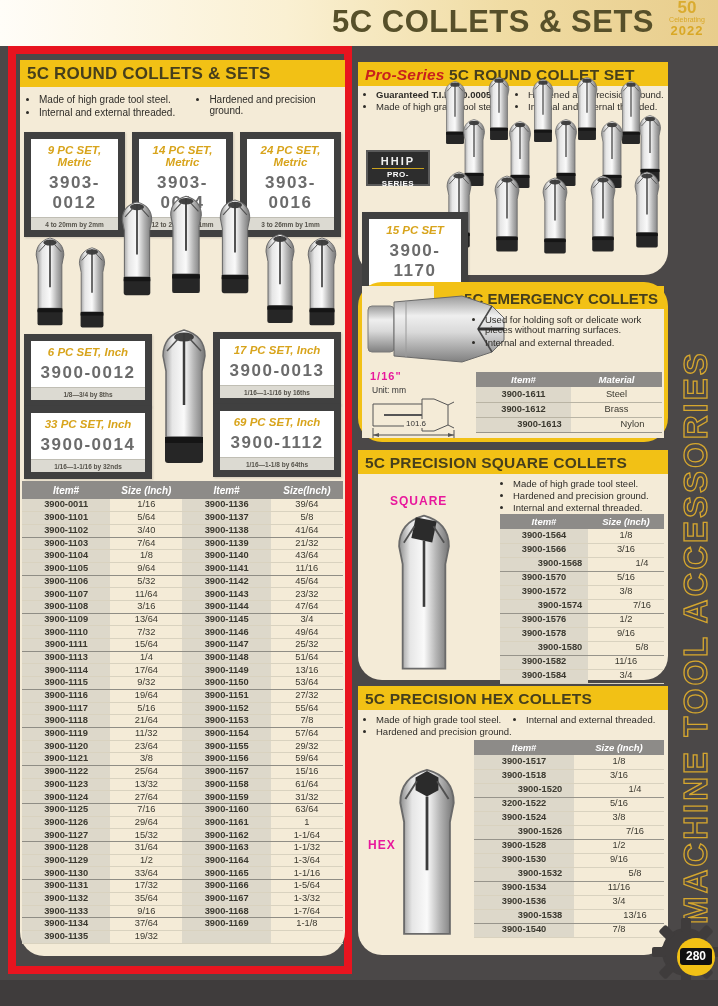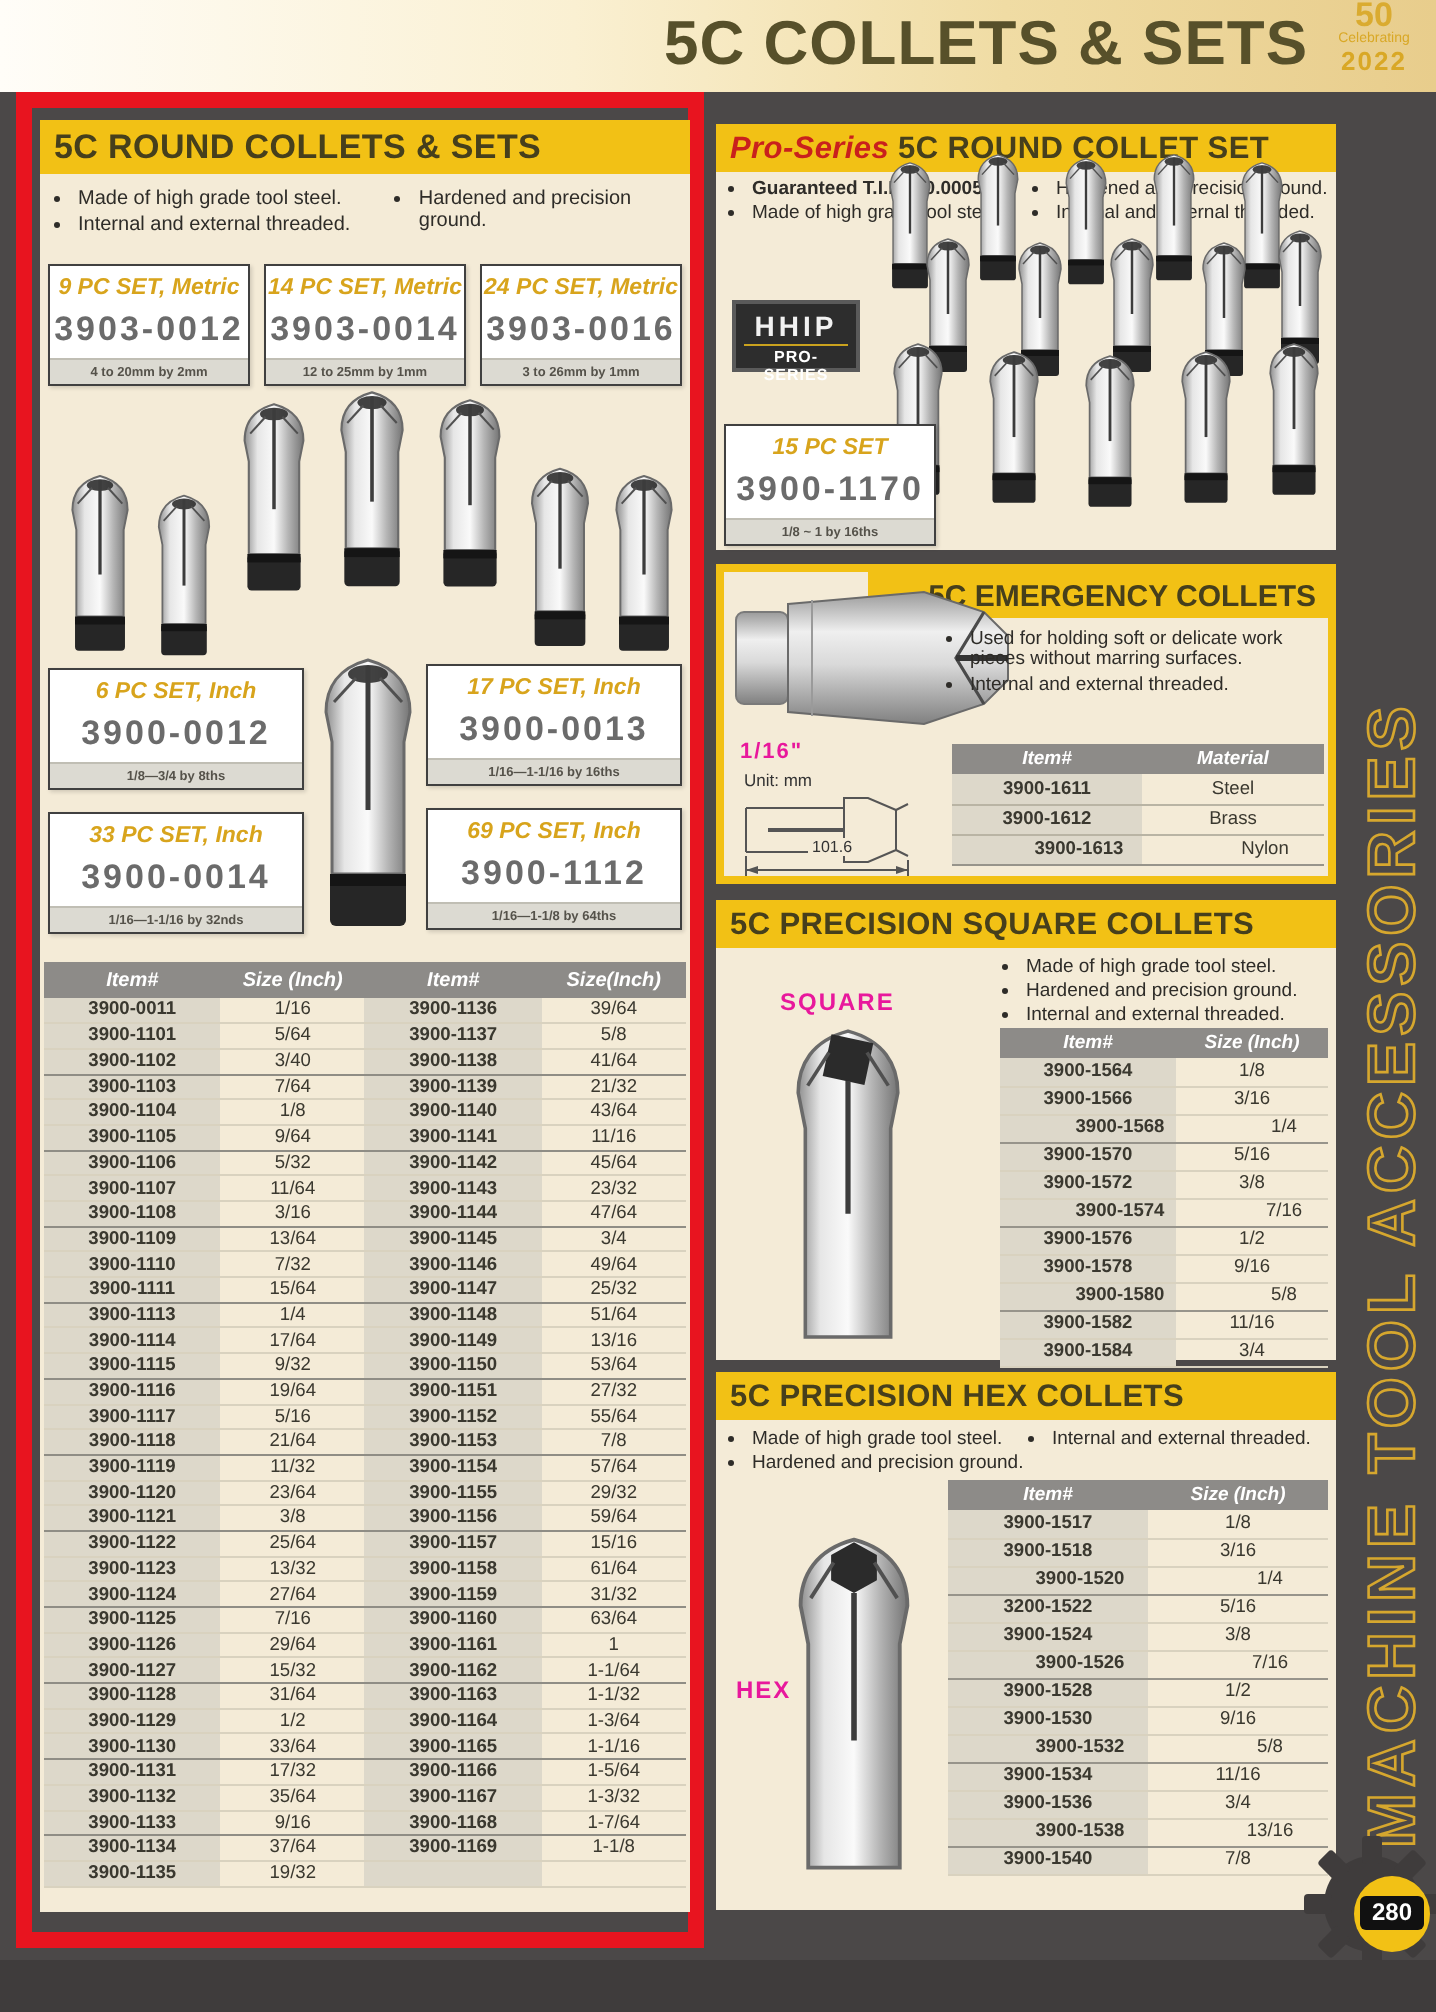--- a/index.html
+++ b/index.html
@@ -15,31 +15,31 @@
   .anniv { position:absolute; right:2px; top:0; width:58px; height:46px; text-align:center; color:#d9a826; }
   .anniv .n50 { font-size:17px; font-weight:bold; line-height:16px; opacity:.9; }
   .anniv .cel { font-size:7px; line-height:8px; }
   .anniv .yr  { font-size:13px; font-weight:bold; letter-spacing:1px; line-height:13px; }
 
   
   .red-frame { position:absolute; left:8px; top:46px; width:344px; height:928px;
     border:8px solid #e8141f; }
 
   
-  .panel { position:absolute; background:#f4ebd7; }
+  .panel { position:absolute; background:#f4ebd7;border-radius:24px; }
   .section-bar { position:absolute; left:0; top:0; right:0; height:24px; background:#f2c115;
     color:#463f1c; font-weight:bold; font-size:15.5px; padding:4px 0 0 7px; letter-spacing:.2px; }
   .bullets { font-size:9.5px; color:#2e2c28; }
   .bullets ul { list-style:disc; padding-left:13px; }
   .bullets li { margin:1.5px 0; line-height:1.15; }
   .b-bold { font-weight:bold; }
   .magenta-label { position:absolute; color:#e8189c; font-weight:bold; font-size:12px; letter-spacing:1px; }
 
   
-  .set-box { background:#fff; border:1px solid #404040; text-align:center; box-shadow:1px 1px 2px rgba(0,0,0,.15); }
+  .set-box { background:#fff; border:7px solid #404040; text-align:center; box-shadow:1px 1px 2px rgba(0,0,0,.15); }
   .set-name { color:#d8a41c; font-weight:bold; font-style:italic; font-size:11.5px; margin-top:5px; }
   .set-item { color:#6b6b6b; font-weight:bold; font-size:17px; letter-spacing:1.5px; margin-top:5px; }
   .set-range { background:#dcdad2; border-top:1px solid #c0beb4; font-size:6.5px; font-weight:bold;
     color:#55524a; margin-top:4px; padding:2.5px 0; }
 
   
   .left-panel { left:20px; top:60px; width:325px; height:896px; }
   .left-panel .section-bar { height:27px; font-size:17px; }
   .lp-bullets { position:absolute; top:32px; left:6px; right:2px; display:flex; font-size:10px; }
   .lp-bullets .colA { width:172px; } .lp-bullets .colB { width:148px; }
@@ -64,21 +64,21 @@
   .side-table td:first-child { background:#ddd8ca; font-weight:bold; }
   .side-table tbody tr:nth-child(3n) td { border-bottom:1px solid #97948b;padding-left:32px; }
 
   
   .pro-panel { left:358px; top:62px; width:310px; height:213px; }
   .pro-red { color:#c9201d; font-style:italic; }
   .pro-bullets { position:absolute; top:26px; left:5px; display:flex; }
   .pro-bullets .colA { width:152px; } .pro-bullets .colB { width:150px; }
   .hhip-badge { position:absolute; left:8px; top:88px; width:64px; height:36px; background:#2d2d2d;
     border:2px solid #5a5a5a; text-align:center; }
-  .hhip-badge .l1 { color:#f1f1f1; font-weight:bold; font-size:14px; letter-spacing:2px; margin-top:3px; }
+  .hhip-badge .l1 { color:#f1f1f1; font-weight:bold; font-size:11px; letter-spacing:2px; margin-top:3px; }
   .hhip-badge .l2 { color:#ffffff; font-weight:bold; font-size:8px; letter-spacing:.5px;
     border-top:1px solid #caa21e; margin:1px 4px 0; padding-top:1px; }
   .pro-set-box { position:absolute; left:4px; top:150px; width:106px; }
   .pro-collets { position:absolute; left:70px; top:12px; right:2px; bottom:4px; }
   .pro-collets svg { position:absolute; }
 
   
   .em-panel { left:358px; top:282px; width:310px; height:160px; background:#f2c115; }
   .em-inner { position:absolute; left:4px; top:4px; right:4px; bottom:4px; background:#f4ebd7; }
   .em-bar { position:absolute; left:72px; top:0; right:0; height:23px; background:#f2c115;

